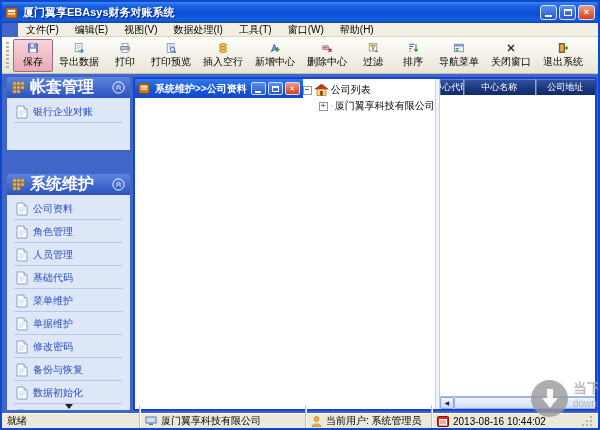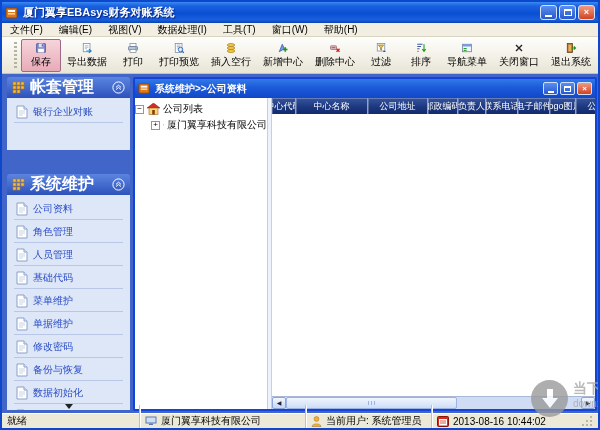--- a/index.html
+++ b/index.html
@@ -24,32 +24,32 @@
     background:linear-gradient(180deg,#5a8ef2,#2858cc);
     display:flex; align-items:center; justify-content:center; color:#fff;
     font-size:9px; font-weight:bold; line-height:1; cursor:default;
   }
   .wbtn.close { background:linear-gradient(180deg,#f29a84,#d2431f); }
   .wbtn .minglyph { display:block; width:7px; height:2px; background:#fff; margin-top:7px; }
   .wbtn .maxglyph { display:block; width:8px; height:7px; border:1px solid #fff; border-top:2px solid #fff; }
 
   
   .menubar {
-    position:absolute; top:21px; left:0; right:0; height:14px;
+    position:absolute; top:21px; left:16px; right:0; height:14px;
     background:#f2efe2; border-bottom:1px solid #d9d5c2;
     display:flex; align-items:center; font-size:10px; color:#000;
   }
   .menu-item { padding:0 8px; height:100%; display:flex; align-items:center; white-space:nowrap; }
 
   
   .toolbar {
     position:absolute; top:35px; left:0; right:0; height:37px;
     background:linear-gradient(180deg,#fefefc,#e9e5d6);
     border-bottom:1px solid #c6c2b2;
-    display:flex; align-items:center; padding-left:12px;
+    display:flex; align-items:center; padding-left:4px;
   }
   .tb-grip { width:3px; height:26px; margin-right:4px;
     background:repeating-linear-gradient(180deg,#b6b2a2 0 2px,transparent 2px 4px); }
   .tb-btn {
     display:flex; flex-direction:column; align-items:center; justify-content:center;
     gap:1px; padding:2px 5px; min-width:40px; height:33px; border:1px solid transparent;
     border-radius:2px; color:#000; white-space:nowrap; font-size:10px;
   }
   .tb-btn.active {
     background:linear-gradient(180deg,#f6d4db,#e8abb8);
@@ -82,21 +82,21 @@
   .sb-scroll-down {
     position:absolute; bottom:1px; left:50%; transform:translateX(-50%);
     width:0; height:0; border-left:4px solid transparent; border-right:4px solid transparent;
     border-top:5px solid #222;
   }
 
   
   .mdi {
     position:absolute; left:131px; top:3px; right:1px; bottom:2px;
     border:2px solid #1443d8; border-radius:2px; background:#fff;
-    display:flex; flex-direction:column; overflow:hidden;
+    display:flex; flex-direction:row; overflow:hidden;
   }
   .mdi-title {
     height:19px; flex:none;
     background:linear-gradient(180deg,#327ae8 0%,#1c5ada 45%,#1148c8 100%);
     display:flex; align-items:center; gap:4px; padding:0 3px;
     color:#fff; font-weight:bold; font-size:10px;
   }
   .mdi-btns { margin-left:auto; display:flex; gap:2px; }
   .mbtn { width:15px; height:13px; border-radius:2px; border:1px solid #cfe0fa;
     background:linear-gradient(180deg,#5a8ef2,#2858cc);

